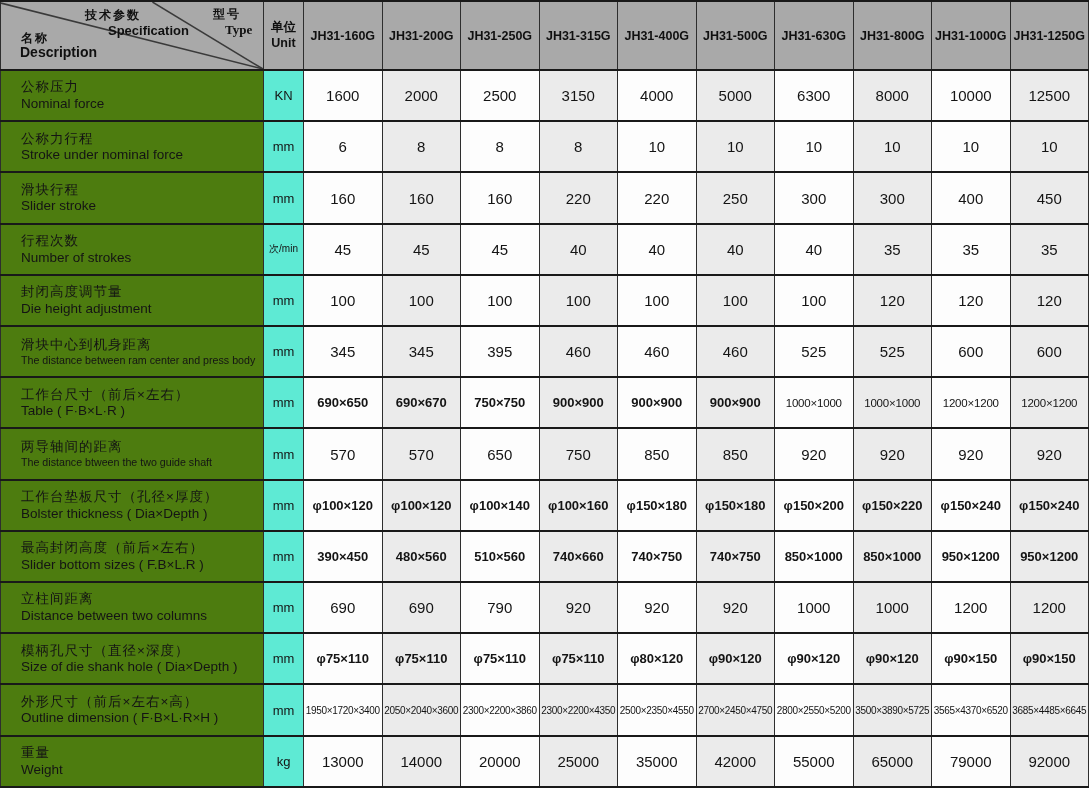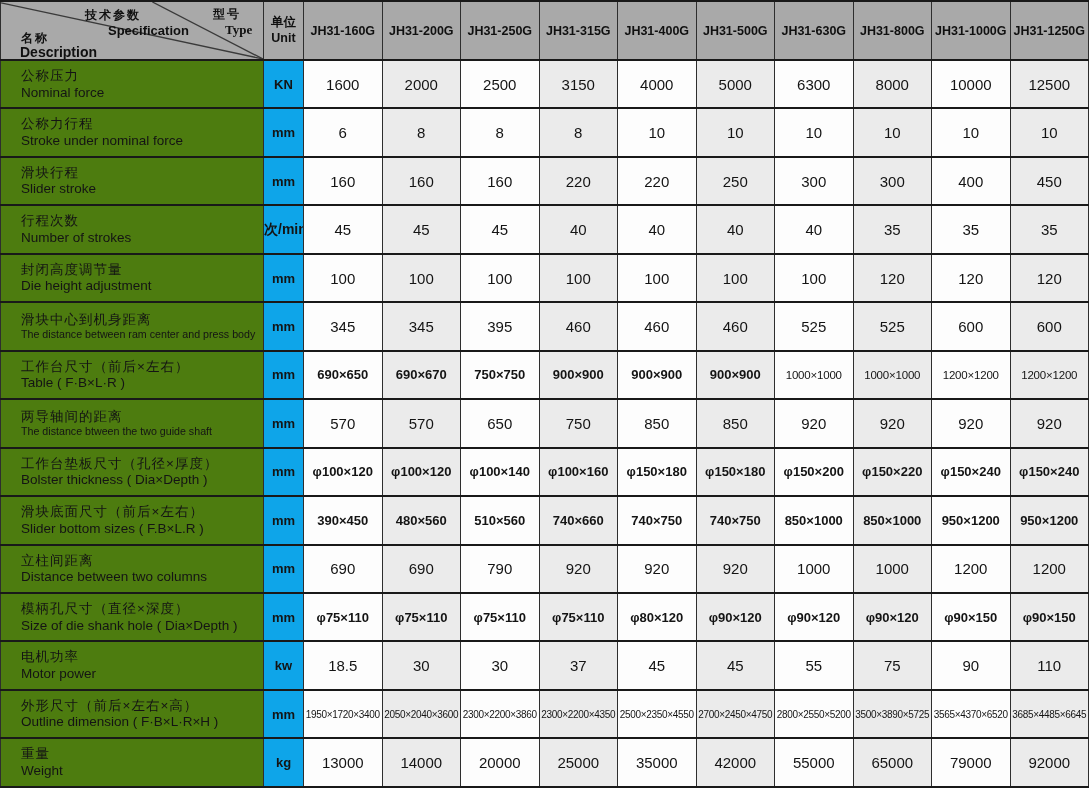--- a/index.html
+++ b/index.html
@@ -21,29 +21,29 @@
   .ct.spec-en { left:107px; top:21px; font-size:13px; }
   .ct.type-zh { left:212px; top:4px;  font-size:12px; letter-spacing:2px; }
   .ct.type-en { left:224px; top:20px; font-size:13px;font-family:Liberation Serif, serif; }
   .ct.name-zh { left:20px; top:28px;  font-size:12px; letter-spacing:2px; }
   .ct.name-en { left:19px; top:42px;  font-size:14px; }
   th.unit-h { font-size:12.5px; line-height:1.25; }
   td.label { background:#4d7c0f; text-align:left; vertical-align:middle; padding:2px 2px 2px 20px; }
   td.label .zh { display:block; font-size:13.5px; color:#141414; letter-spacing:1px; line-height:1.3; }
   td.label .en { display:block; font-size:13.5px; color:#141414; line-height:1.25; white-space:nowrap; }
   td.label .en.small { font-size:11px; transform:scaleX(0.97); transform-origin:left center; }
-  td.unit { background:#0ea5e9; text-align:center; vertical-align:middle; font-size:13px; color:#141414;font-weight:bold; }
-  td.unit.small-unit { font-size:14px;text-align:right; }
+  td.unit { background:#5eead4; text-align:center; vertical-align:middle; font-size:13px; color:#141414; }
+  td.unit.small-unit { font-size:10px; }
   td.val { background:#fdfdfd; text-align:center; vertical-align:middle; font-size:15px; color:#141414; }
   td.val.alt { background:#ebebeb; }
   td.val.dim { font-size:13px;font-weight:bold; }
   td.val.mid { font-size:11.5px; letter-spacing:-0.2px; }
   td.val.tiny { font-size:10px; letter-spacing:-0.3px; }
   tbody tr { height:45.4px; }
-  thead tr { height:59px;border-radius:18px; }
+  thead tr { height:69px;border-radius:18px; }
 </style>
 </head>
 <body>
 
 <div class="wrap">
   <table class="spec">
     <colgroup>
       <col style="width:263px">
       <col style="width:40px">
     </colgroup>
@@ -228,21 +228,21 @@
           <td class="val alt dim">φ100×160</td>
           <td class="val dim">φ150×180</td>
           <td class="val alt dim">φ150×180</td>
           <td class="val dim">φ150×200</td>
           <td class="val alt dim">φ150×220</td>
           <td class="val dim">φ150×240</td>
           <td class="val alt dim">φ150×240</td>
         </tr>
         <tr>
           <td class="label">
-            <span class="zh">滑块底面尺寸（前后×左右）</span>
+            <span class="zh">最高封闭高度（前后×左右）</span>
             <span class="en">Slider bottom sizes ( F.B×L.R )</span>
           </td>
           <td class="unit">mm</td>
           <td class="val dim">390×450</td>
           <td class="val alt dim">480×560</td>
           <td class="val dim">510×560</td>
           <td class="val alt dim">740×660</td>
           <td class="val dim">740×750</td>
           <td class="val alt dim">740×750</td>
           <td class="val dim">850×1000</td>
@@ -276,37 +276,20 @@
           <td class="val dim">φ75×110</td>
           <td class="val alt dim">φ75×110</td>
           <td class="val dim">φ75×110</td>
           <td class="val alt dim">φ75×110</td>
           <td class="val dim">φ80×120</td>
           <td class="val alt dim">φ90×120</td>
           <td class="val dim">φ90×120</td>
           <td class="val alt dim">φ90×120</td>
           <td class="val dim">φ90×150</td>
           <td class="val alt dim">φ90×150</td>
-        </tr>
-        <tr>
-          <td class="label">
-            <span class="zh">电机功率</span>
-            <span class="en">Motor power</span>
-          </td>
-          <td class="unit">kw</td>
-          <td class="val">18.5</td>
-          <td class="val alt">30</td>
-          <td class="val">30</td>
-          <td class="val alt">37</td>
-          <td class="val">45</td>
-          <td class="val alt">45</td>
-          <td class="val">55</td>
-          <td class="val alt">75</td>
-          <td class="val">90</td>
-          <td class="val alt">110</td>
         </tr>
         <tr>
           <td class="label">
             <span class="zh">外形尺寸（前后×左右×高）</span>
             <span class="en">Outline dimension ( F·B×L·R×H )</span>
           </td>
           <td class="unit">mm</td>
           <td class="val tiny">1950×1720×3400</td>
           <td class="val alt tiny">2050×2040×3600</td>
           <td class="val tiny">2300×2200×3860</td>

